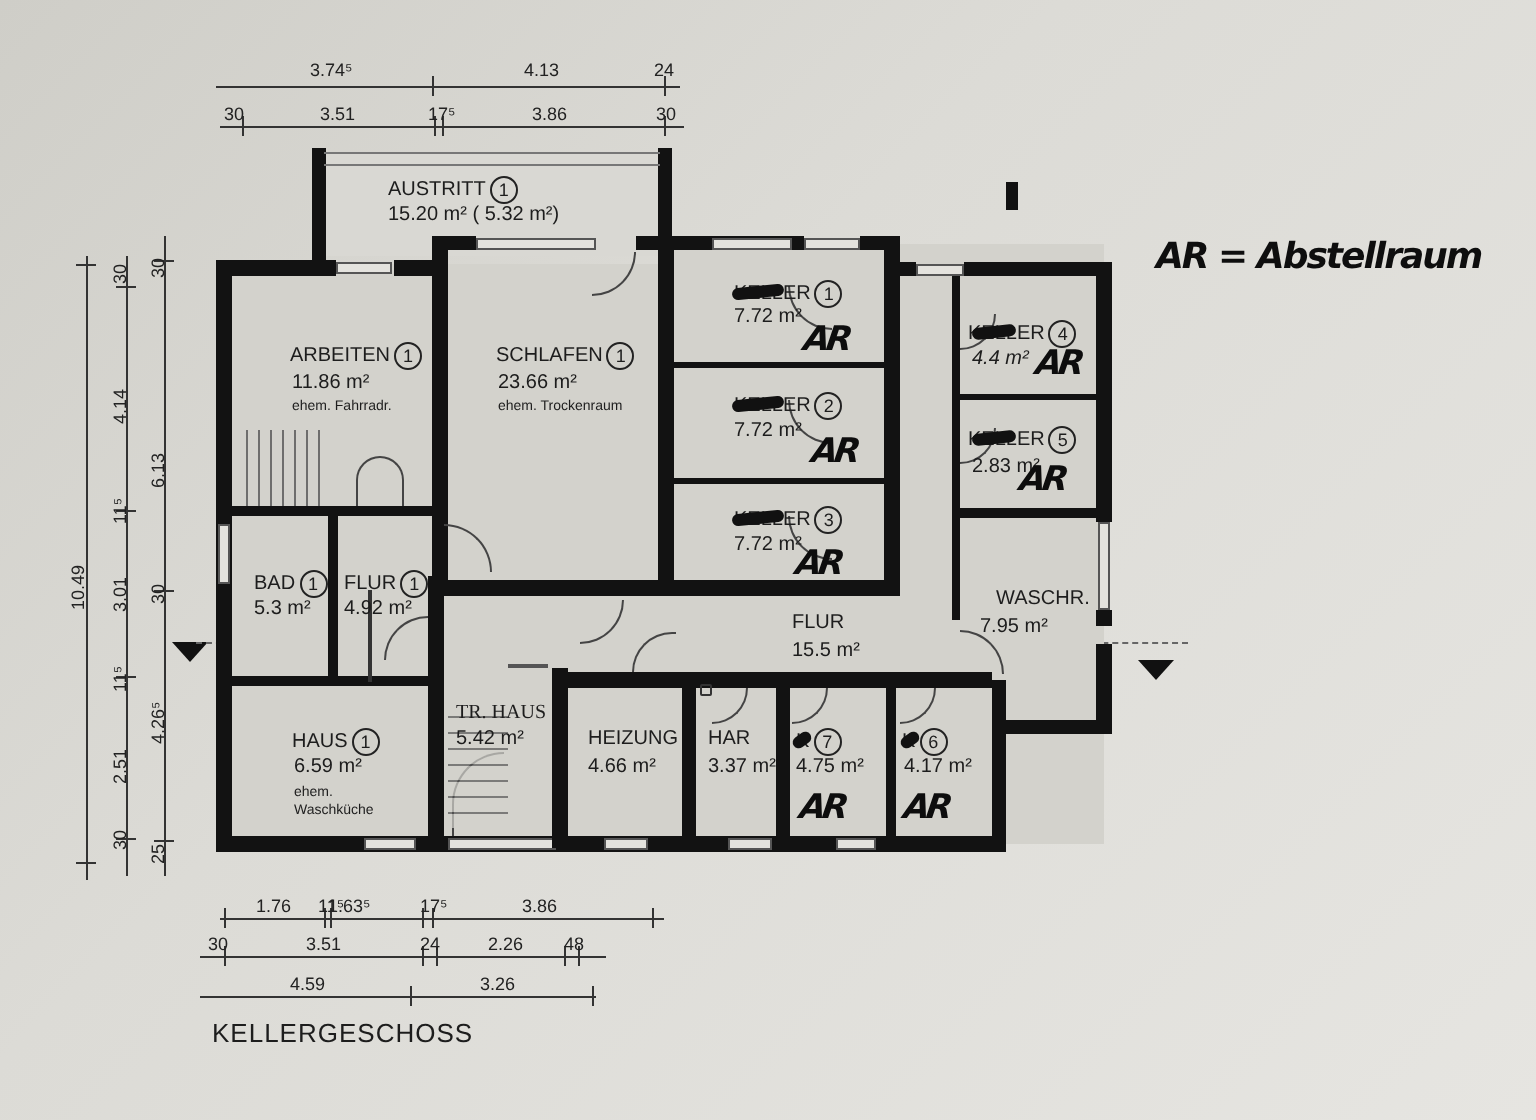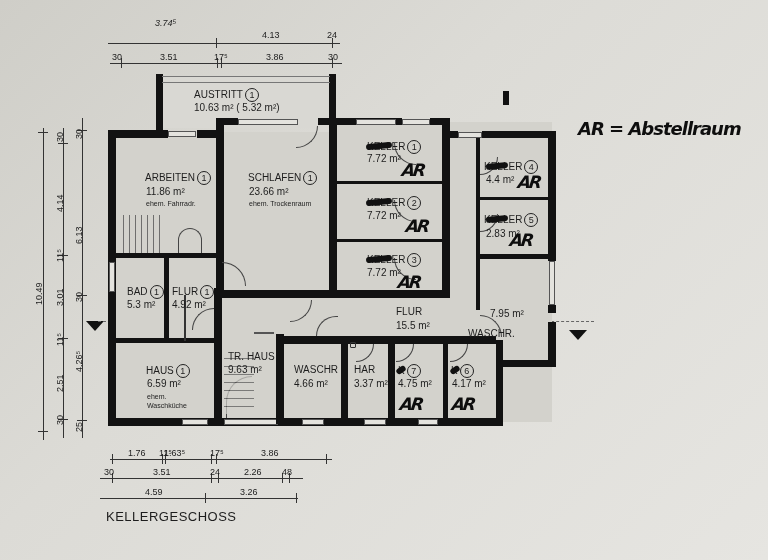--- a/index.html
+++ b/index.html
@@ -29,21 +29,21 @@
 </style>
 </head>
 <body>
 
 <div class="paper"></div>
 
 <div>
   <div class="hline" style="left:108px;top:43px;width:232px;"></div>
   <div class="tick" style="left:216px;top:38px;"></div>
   <div class="tick" style="left:332px;top:38px;"></div>
-  <div class="dim" style="left:155px;top:18px;font-style:italic;">3.74⁵</div>
+  <div class="dim" style="left:155px;top:30px;">3.74⁵</div>
   <div class="dim" style="left:262px;top:30px;">4.13</div>
   <div class="dim" style="left:327px;top:30px;">24</div>
 
   <div class="hline" style="left:110px;top:63px;width:232px;"></div>
   <div class="tick" style="left:121px;top:58px;"></div>
   <div class="tick" style="left:217px;top:58px;"></div>
   <div class="tick" style="left:221px;top:58px;"></div>
   <div class="tick" style="left:332px;top:58px;"></div>
   <div class="dim" style="left:112px;top:52px;">30</div>
   <div class="dim" style="left:160px;top:52px;">3.51</div>
@@ -165,21 +165,21 @@
   <div class="door" style="left:450px;top:344px;width:18px;height:18px;border-radius:0 0 18px 0;border-left:none;border-top:none;"></div>
   <div class="door" style="left:226px;top:376px;width:26px;height:42px;border-radius:26px 0 0 0;border-right:none;border-bottom:none;"></div>
 
   <div class="abs" style="left:118px;top:215px;width:46px;height:38px;background:repeating-linear-gradient(90deg,#d3d2cc 0 5px,#555 5px 6px);opacity:0.8;"></div>
   <div class="abs" style="left:224px;top:352px;width:30px;height:62px;background:repeating-linear-gradient(0deg,#d3d2cc 0 7px,#555 7px 8px);opacity:0.7;"></div>
   <div class="abs" style="left:254px;top:332px;width:20px;height:2px;background:#555;"></div>
 </div>
 
 <div>
   <div class="lbl" style="left:194px;top:88px;"><span>AUSTRITT</span><span class="circ">1</span></div>
-  <div class="area" style="left:194px;top:102px;">10.63 m² ( 5.32 m²)</div>
+  <div class="area" style="left:194px;top:102px;">15.20 m² ( 5.32 m²)</div>
 </div>
 
 <div>
   <div class="lbl" style="left:145px;top:171px;"><span>ARBEITEN</span><span class="circ">1</span></div>
   <div class="area" style="left:146px;top:186px;">11.86 m²</div>
   <div class="note" style="left:146px;top:199px;">ehem. Fahrradr.</div>
 </div>
 
 <div>
   <div class="lbl" style="left:248px;top:171px;"><span>SCHLAFEN</span><span class="circ">1</span></div>
@@ -202,61 +202,61 @@
 <div>
   <div class="lbl" style="left:367px;top:253px;"><span>KELLER</span><span class="circ">3</span></div>
   <div class="strike" style="left:366px;top:256px;width:26px;"></div>
   <div class="area" style="left:367px;top:267px;">7.72 m²</div>
   <div class="ar" style="left:398px;top:272px;">AR</div>
 </div>
 
 <div>
   <div class="lbl" style="left:484px;top:160px;"><span>KELLER</span><span class="circ">4</span></div>
   <div class="strike" style="left:486px;top:163px;width:22px;"></div>
-  <div class="area" style="left:486px;top:174px;">4.4 m²</div>
+  <div class="area" style="left:486px;top:174px;font-style:italic;">4.4 m²</div>
   <div class="ar" style="left:518px;top:172px;">AR</div>
 </div>
 <div>
   <div class="lbl" style="left:484px;top:213px;"><span>KELLER</span><span class="circ">5</span></div>
   <div class="strike" style="left:486px;top:216px;width:22px;"></div>
   <div class="area" style="left:486px;top:228px;">2.83 m²</div>
   <div class="ar" style="left:510px;top:230px;">AR</div>
 </div>
 
 <div>
   <div class="lbl" style="left:127px;top:285px;"><span>BAD</span><span class="circ">1</span></div>
   <div class="area" style="left:127px;top:299px;">5.3 m²</div>
 </div>
 <div>
   <div class="lbl" style="left:172px;top:285px;"><span>FLUR</span><span class="circ">1</span></div>
   <div class="area" style="left:172px;top:299px;">4.92 m²</div>
 </div>
 
 <div>
-  <div class="lbl" style="left:468px;top:294px;margin-top:34px;">WASCHR.</div>
+  <div class="lbl" style="left:498px;top:294px;">WASCHR.</div>
   <div class="area" style="left:490px;top:308px;">7.95 m²</div>
 </div>
 <div>
   <div class="lbl" style="left:396px;top:306px;">FLUR</div>
   <div class="area" style="left:396px;top:320px;">15.5 m²</div>
 </div>
 
 <div>
   <div class="lbl" style="left:146px;top:364px;"><span>HAUS</span><span class="circ">1</span></div>
   <div class="area" style="left:147px;top:378px;">6.59 m²</div>
   <div class="note" style="left:147px;top:392px;">ehem.</div>
   <div class="note" style="left:147px;top:401px;">Waschküche</div>
 </div>
 
 <div>
-  <div class="lbl" style="left:228px;top:351px;">TR. HAUS</div>
-  <div class="area" style="left:228px;top:364px;">9.63 m²</div>
-</div>
-<div>
-  <div class="lbl" style="left:294px;top:364px;">WASCHR</div>
+  <div class="lbl" style="left:228px;top:351px;font-family:Liberation Serif, serif;">TR. HAUS</div>
+  <div class="area" style="left:228px;top:364px;">5.42 m²</div>
+</div>
+<div>
+  <div class="lbl" style="left:294px;top:364px;">HEIZUNG</div>
   <div class="area" style="left:294px;top:378px;">4.66 m²</div>
 </div>
 <div>
   <div class="lbl" style="left:354px;top:364px;">HAR</div>
   <div class="area" style="left:354px;top:378px;">3.37 m²</div>
   <div class="abs" style="left:350px;top:342px;width:6px;height:6px;border:1px solid #333;box-sizing:border-box;border-radius:1px;"></div>
 </div>
 <div>
   <div class="lbl" style="left:398px;top:364px;"><span>K</span><span class="circ">7</span></div>
   <div class="strike" style="left:396px;top:367px;width:10px;transform:rotate(-35deg);"></div>

